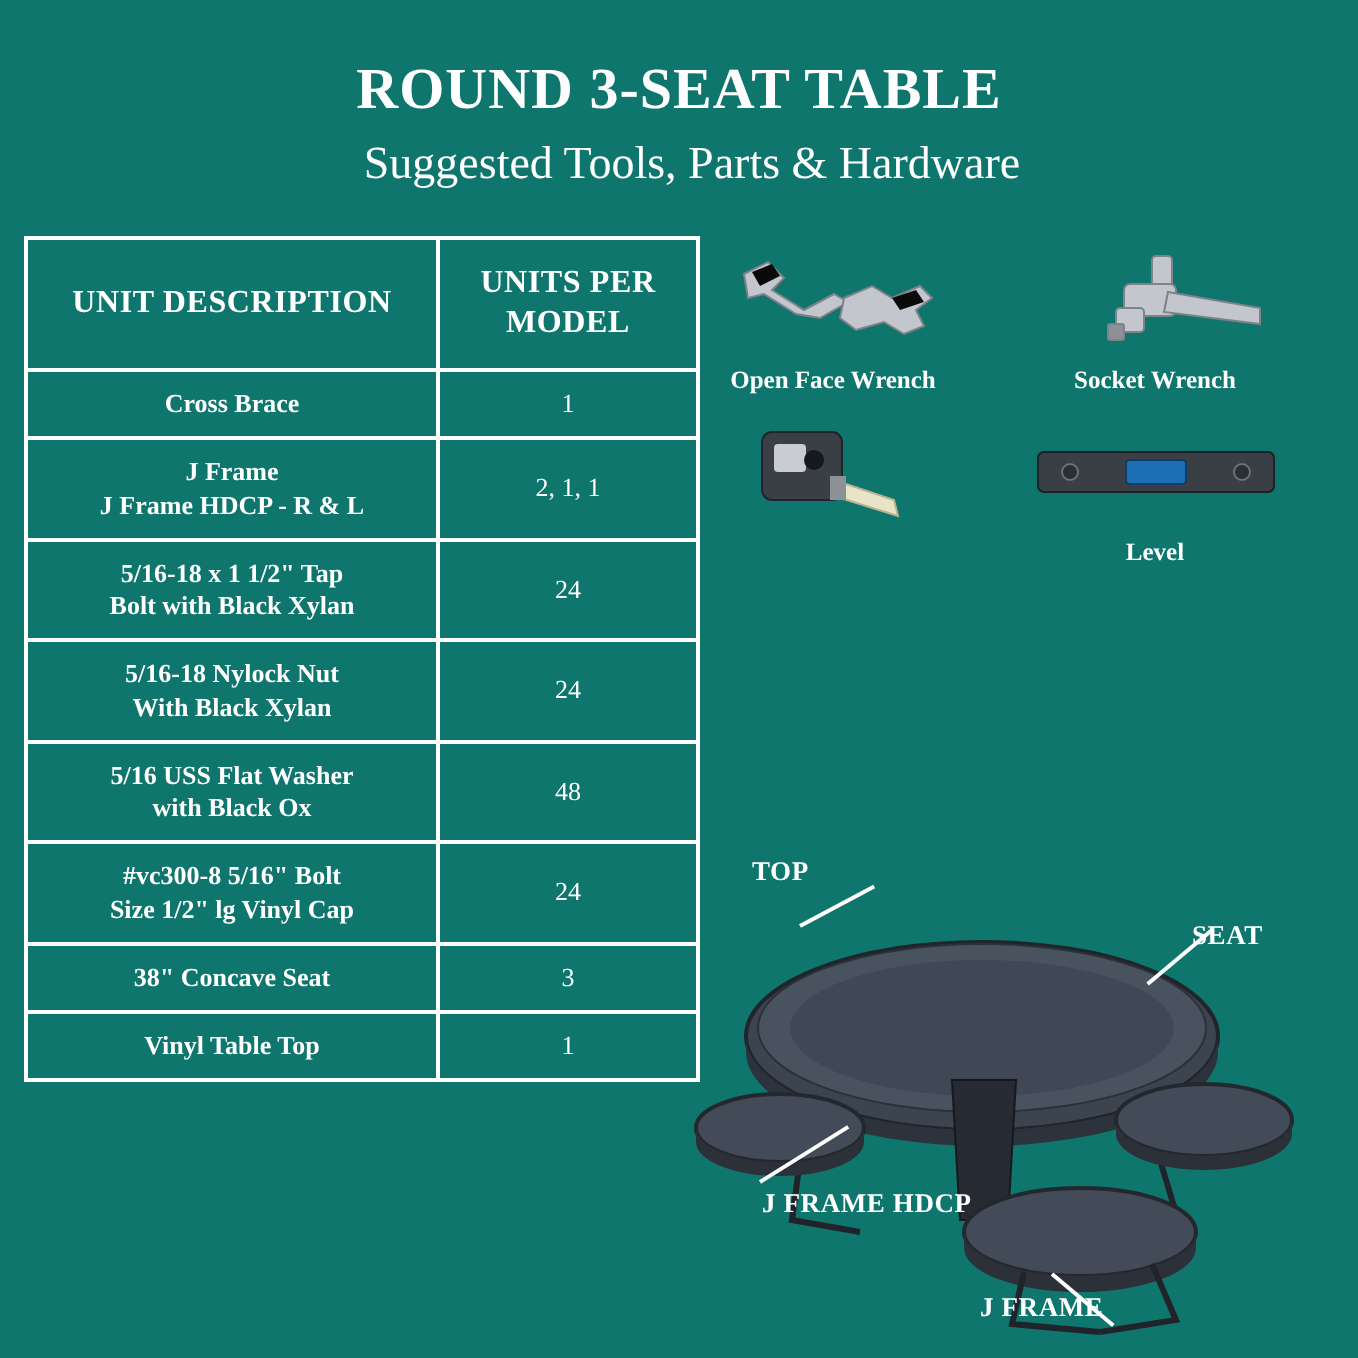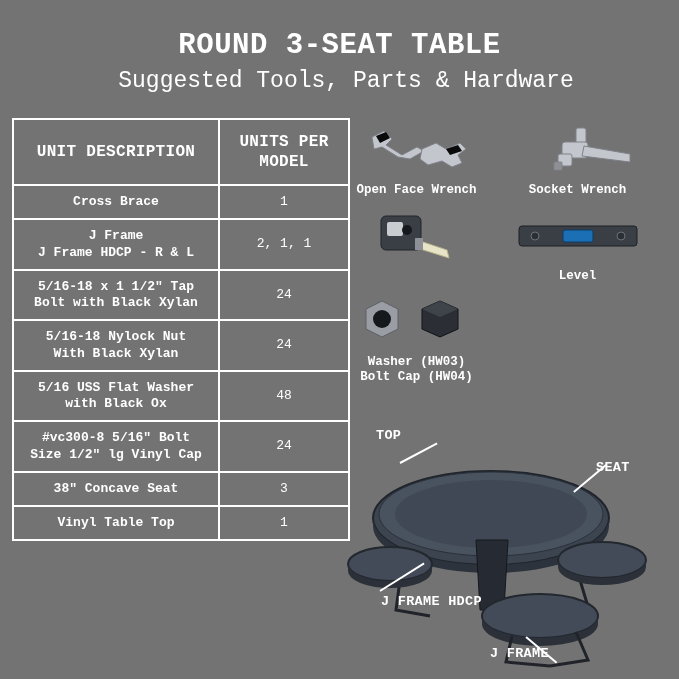--- a/index.html
+++ b/index.html
@@ -4,23 +4,23 @@
 <style>
   html, body {
     margin: 0;
     padding: 0;
     background: #000;
   }
   #page {
     position: relative;
     width: 679px;
     height: 679px;
-    background: #737373;
+    background: #0f766e;
     color: #ffffff;
-    font-family: Liberation Mono, monospace;
+    font-family: Liberation Serif, serif;
     overflow: hidden;
   }
 
   
   .title-block {
     position: absolute;
     top: 30px;
     left: 0;
     width: 679px;
     text-align: center;
@@ -229,33 +229,20 @@
               <circle cx="22" cy="20" r="4" fill="#2a2f35" stroke="#6d7178"></circle>
               <circle cx="108" cy="20" r="4" fill="#2a2f35" stroke="#6d7178"></circle>
             </g>
           </svg>
         </div>
         <div class="tool-label">Level</div>
       </div>
     </div>
 
     <div class="tool-row">
-      <div class="tool">
-        <div class="tool-art">
-          <svg width="130" height="54" viewBox="0 0 130 54">
-            <g>
-              <path d="M14 14 L30 6 L46 14 L46 34 L30 42 L14 34 Z" fill="#9a9ea4" stroke="#5c6066"></path>
-              <circle cx="30" cy="24" r="9" fill="#15181c"></circle>
-              <path d="M70 14 L88 6 L106 14 L106 34 L88 42 L70 34 Z" fill="#2b2f35" stroke="#101215"></path>
-              <path d="M88 6 L106 14 L88 22 L70 14 Z" fill="#3f444b"></path>
-            </g>
-          </svg>
-        </div>
-        <div class="tool-label">Washer (HW03)<br>Bolt Cap (HW04)</div>
-      </div>
     </div>
   </div>
 
   <div class="product">
     <svg width="330" height="235" viewBox="0 0 330 235">
 
       <g stroke="#20242a" stroke-width="3" fill="none">
         <path d="M60 110 L52 170 L86 176"></path>
         <path d="M230 120 L248 180 L214 186"></path>
       </g>

